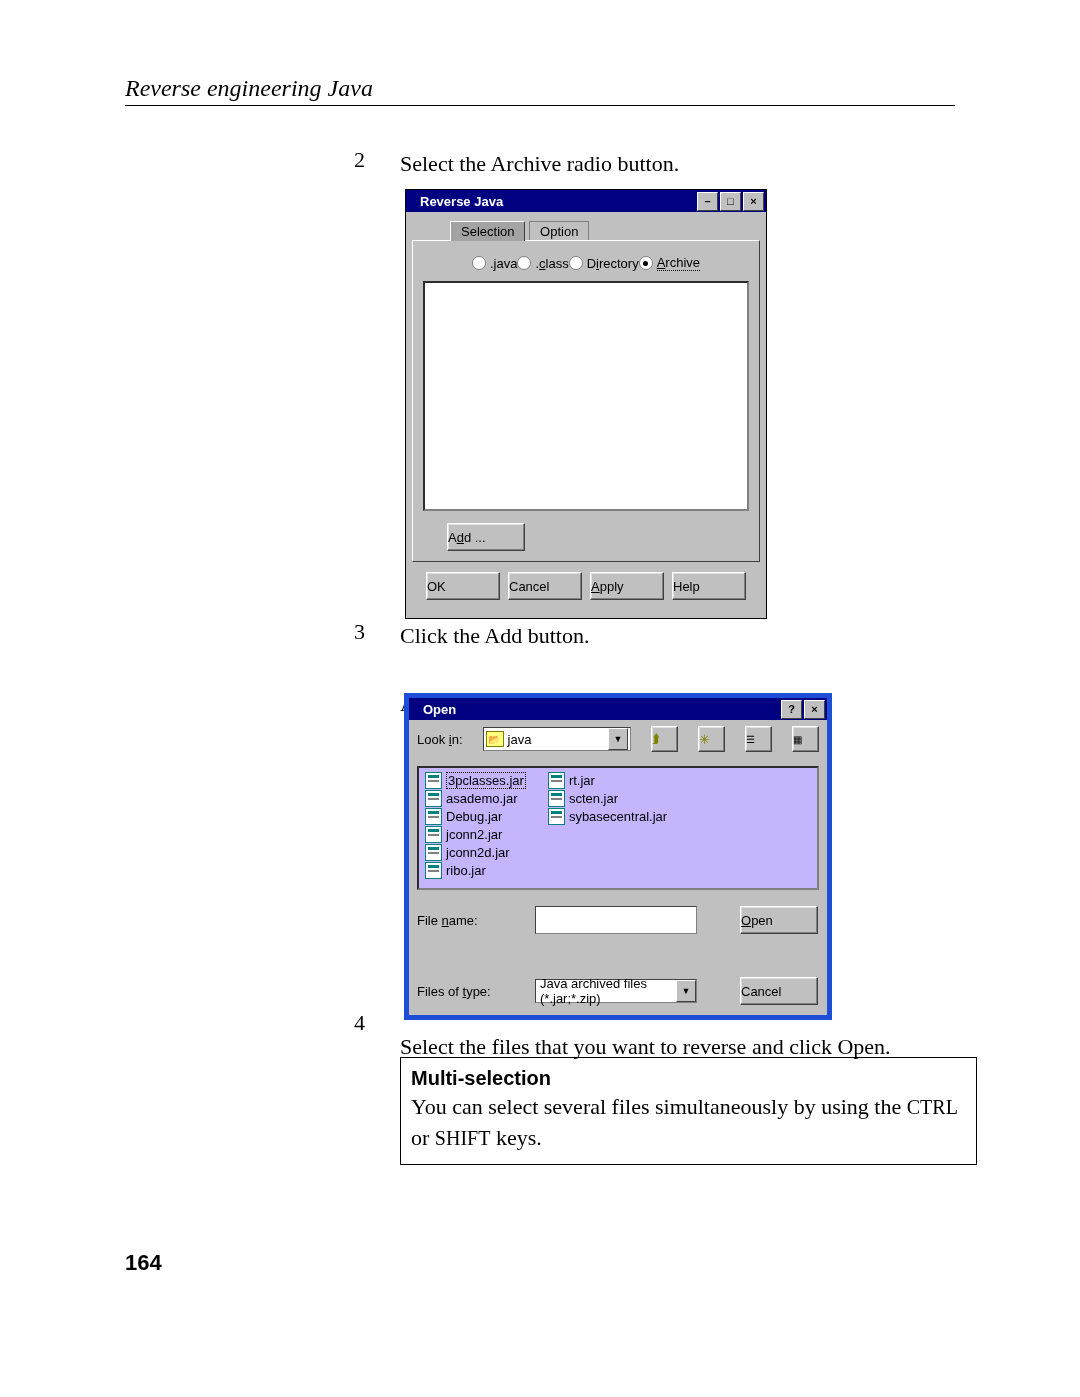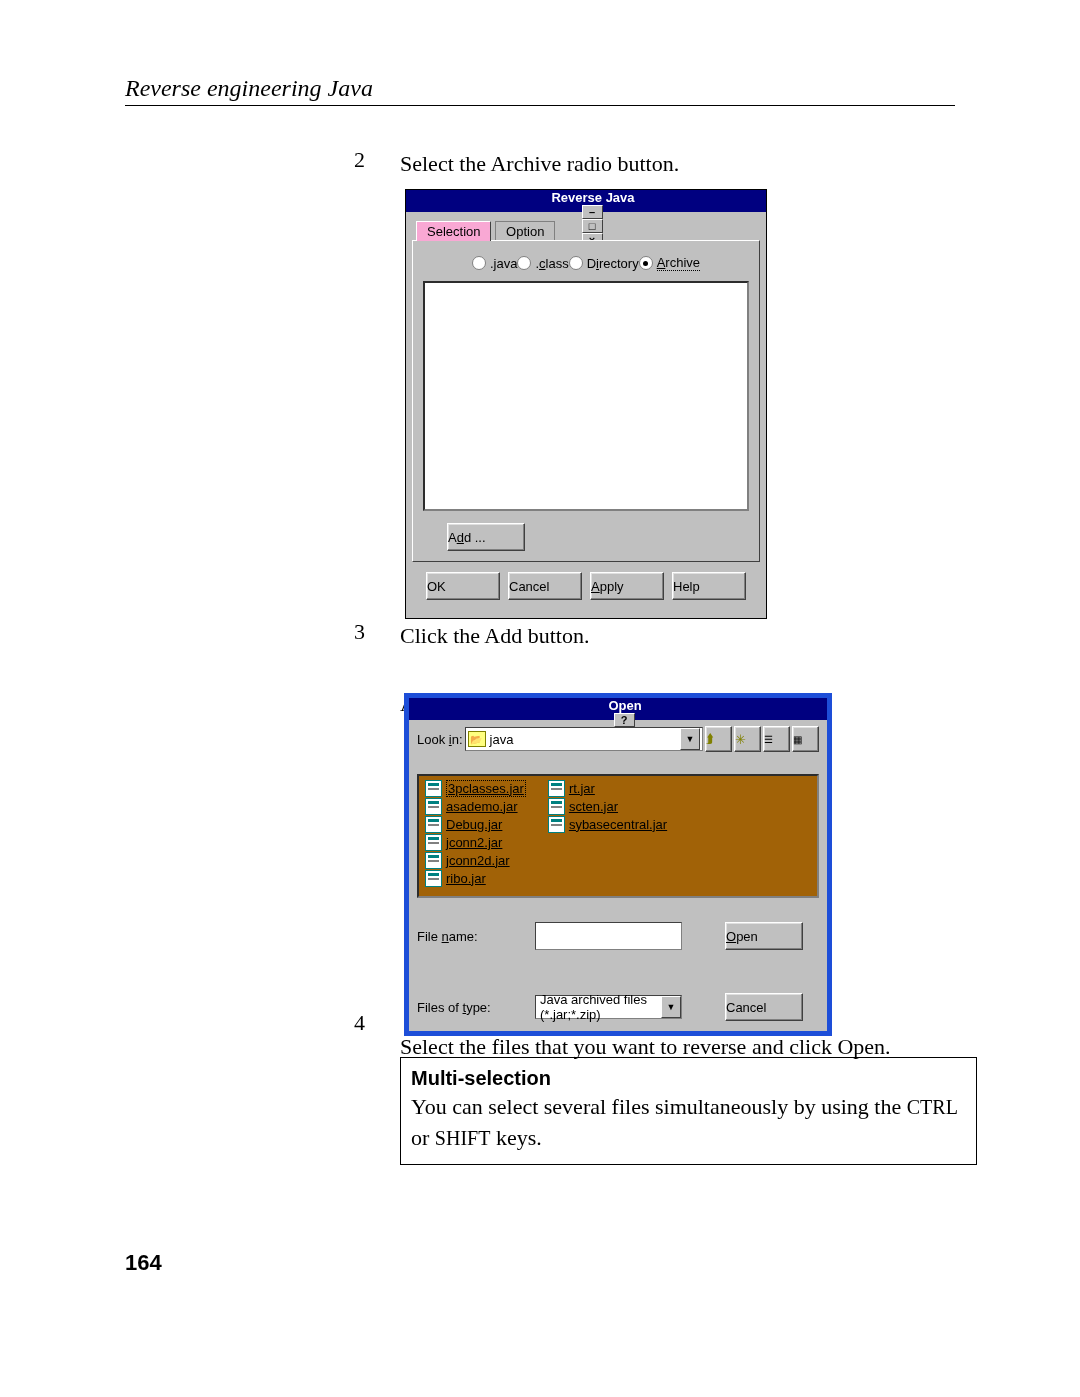--- a/index.html
+++ b/index.html
@@ -59,21 +59,20 @@
     font-size:13px;
   }
   .titlebar{
     background:#000080;
     color:#fff;
     display:flex;
     align-items:center;
     height:22px;
     padding-left:14px;
     font-weight:bold;
-    flex-direction:column;
   }
   .titlebar .spacer{flex:1;}
   .tbtn{
     width:19px;height:17px;
     background:#c0c0c0;
     border:1px solid #fff;
     border-right-color:#404040;
     border-bottom-color:#404040;
     margin-right:2px;
     display:flex;align-items:center;justify-content:center;
@@ -87,22 +86,23 @@
     display:inline-block;
     border:1px solid #808080;
     border-bottom:none;
     background:#c0c0c0;
     padding:2px 10px;
     position:relative;
     top:1px;
   }
   .tab.active{
     border-color:#fff #404040 #c0c0c0 #fff;
-    background:#f9a8d4;
+    background:#a3a3a3;
     z-index:2;
+    margin-left:34px;
   }
   .tab-panel{
     border:1px solid #fff;
     border-right-color:#404040;
     border-bottom-color:#404040;
     height:300px;
     padding:10px;
     background:#c0c0c0;
     position:relative;
   }
@@ -156,21 +156,21 @@
     position:absolute;
     left:404px;
     top:693px;
     width:418px;
     border:5px solid #1d4ed8;
     background:#c0c0c0;
     font-family:"MS Sans Serif",Arial,sans-serif;
     font-size:13px;
   }
   .dlg2 .titlebar{height:22px;}
-  .row{display:flex;align-items:center;padding:6px 8px;gap:2px;}
+  .row{display:flex;align-items:center;padding:6px 8px;gap:20px;}
   .lookin-combo{
     flex:1;
     height:22px;
     display:flex;align-items:center;
     background:#fff;
     border:1px solid #808080;
     border-top-color:#404040;border-left-color:#404040;
     padding:0 2px;
     gap:4px;
   }
@@ -186,52 +186,51 @@
     background:#c0c0c0;
     border:1px solid #fff;
     border-right-color:#404040;border-bottom-color:#404040;
     display:flex;align-items:center;justify-content:center;
     font-size:9px;
   }
   .toolbtn{
     width:25px;height:24px;
   }
   .filepane{
-    margin:16px 8px;
-    background:#a16207;
+    margin:8px 8px;
+    background:#c4b5fd;
     border:2px inset #808080;
     height:112px;
     padding:4px 6px;
     display:flex;
     flex-direction:column;
     flex-wrap:wrap;
     align-content:flex-start;
     gap:2px 22px;
-    text-decoration:underline;
   }
   .file{
     display:flex;align-items:center;gap:4px;
     height:16px;white-space:nowrap;
   }
   .fileicon{
     width:15px;height:15px;
     background:#fff;border:1px solid #008080;
     position:relative;
   }
   .fileicon::before{
     content:"";position:absolute;left:2px;top:2px;right:2px;height:3px;background:#008080;
   }
   .fileicon::after{
     content:"";position:absolute;left:2px;top:7px;right:2px;height:2px;background:#808080;
   }
   .file.selected span.fname{
     border:1px dotted #000;padding:0 1px;
   }
   .lower{
-    padding:8px 24px 10px 8px;
+    padding:8px 9px 10px 8px;
     display:grid;
     grid-template-columns:75px 1fr 78px;
     grid-row-gap:8px;
     grid-column-gap:8px;
     align-items:center;
     gap:43px;
   }
   .txtbox{
     height:22px;background:#fff;
     border:1px solid #808080;

